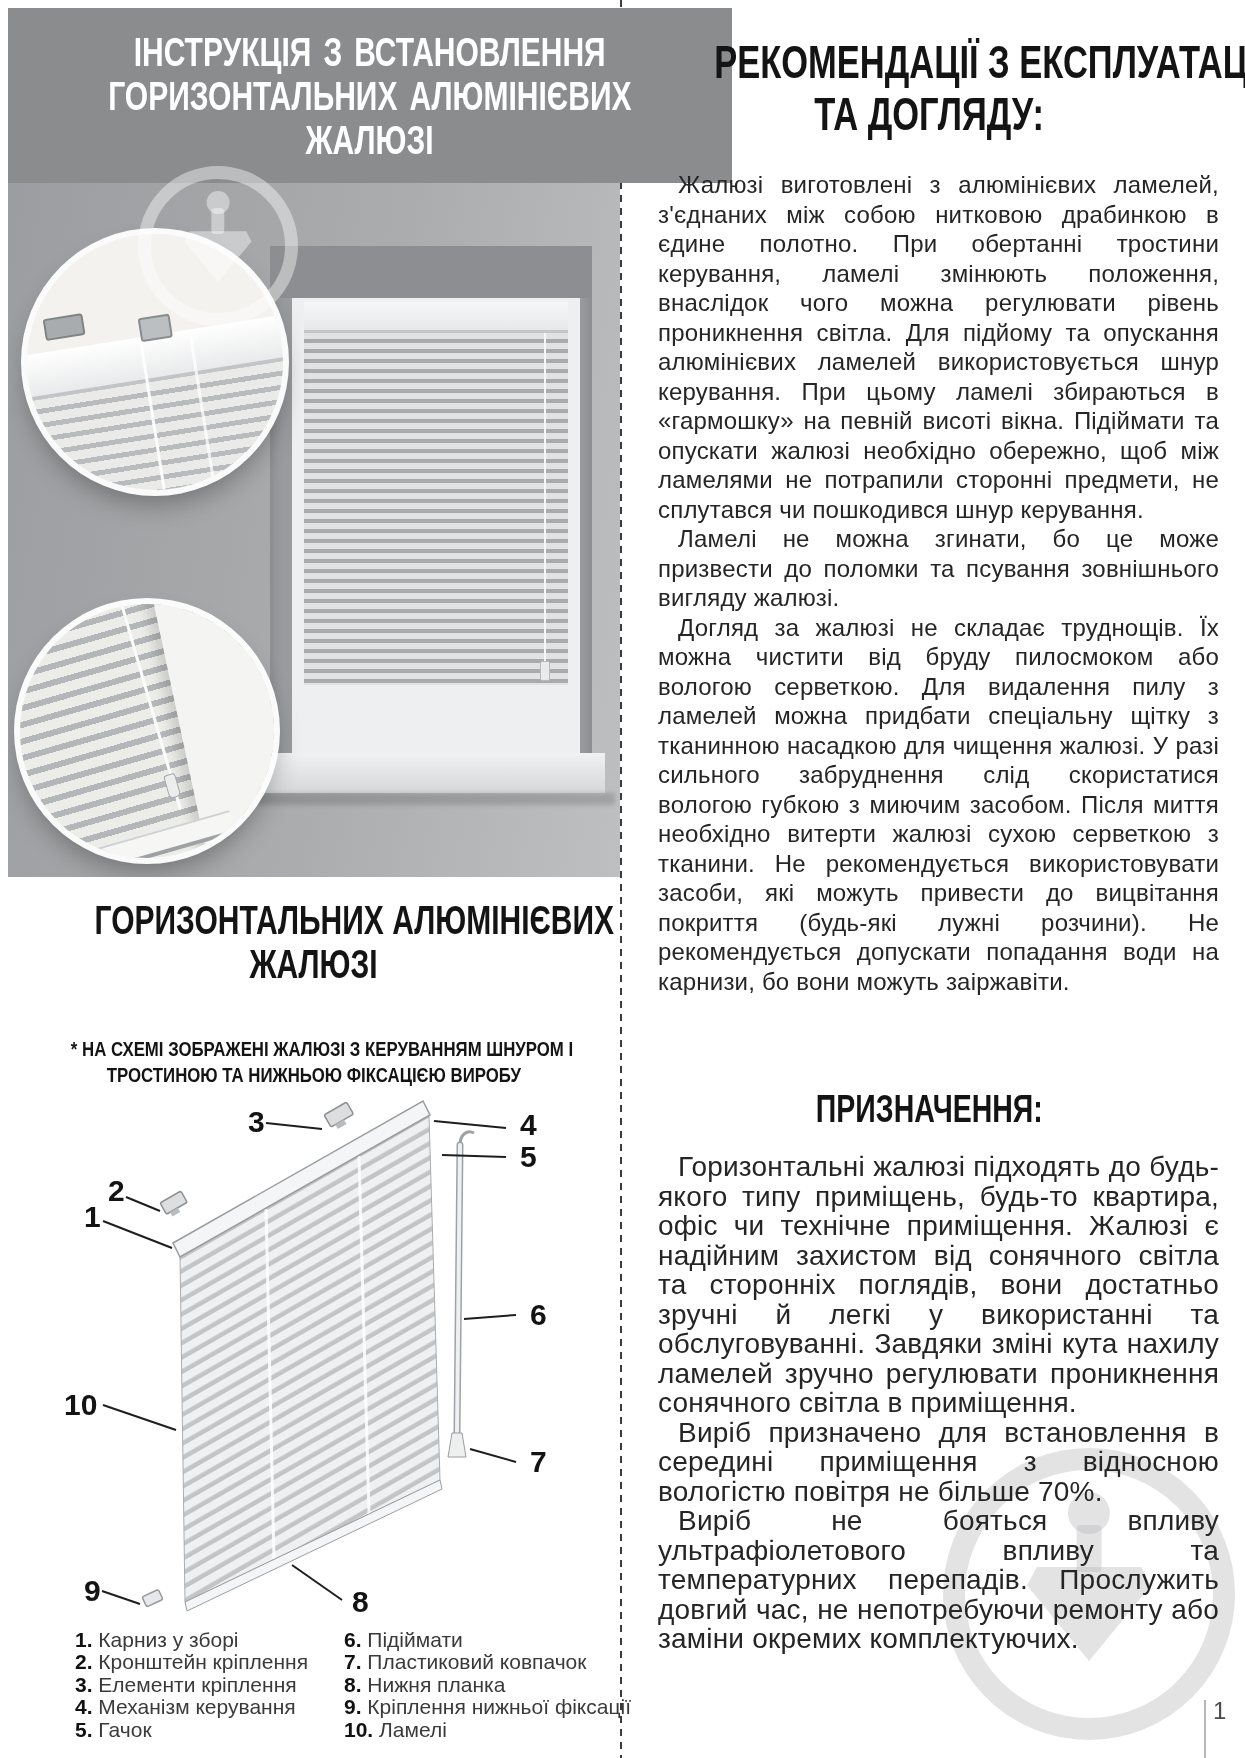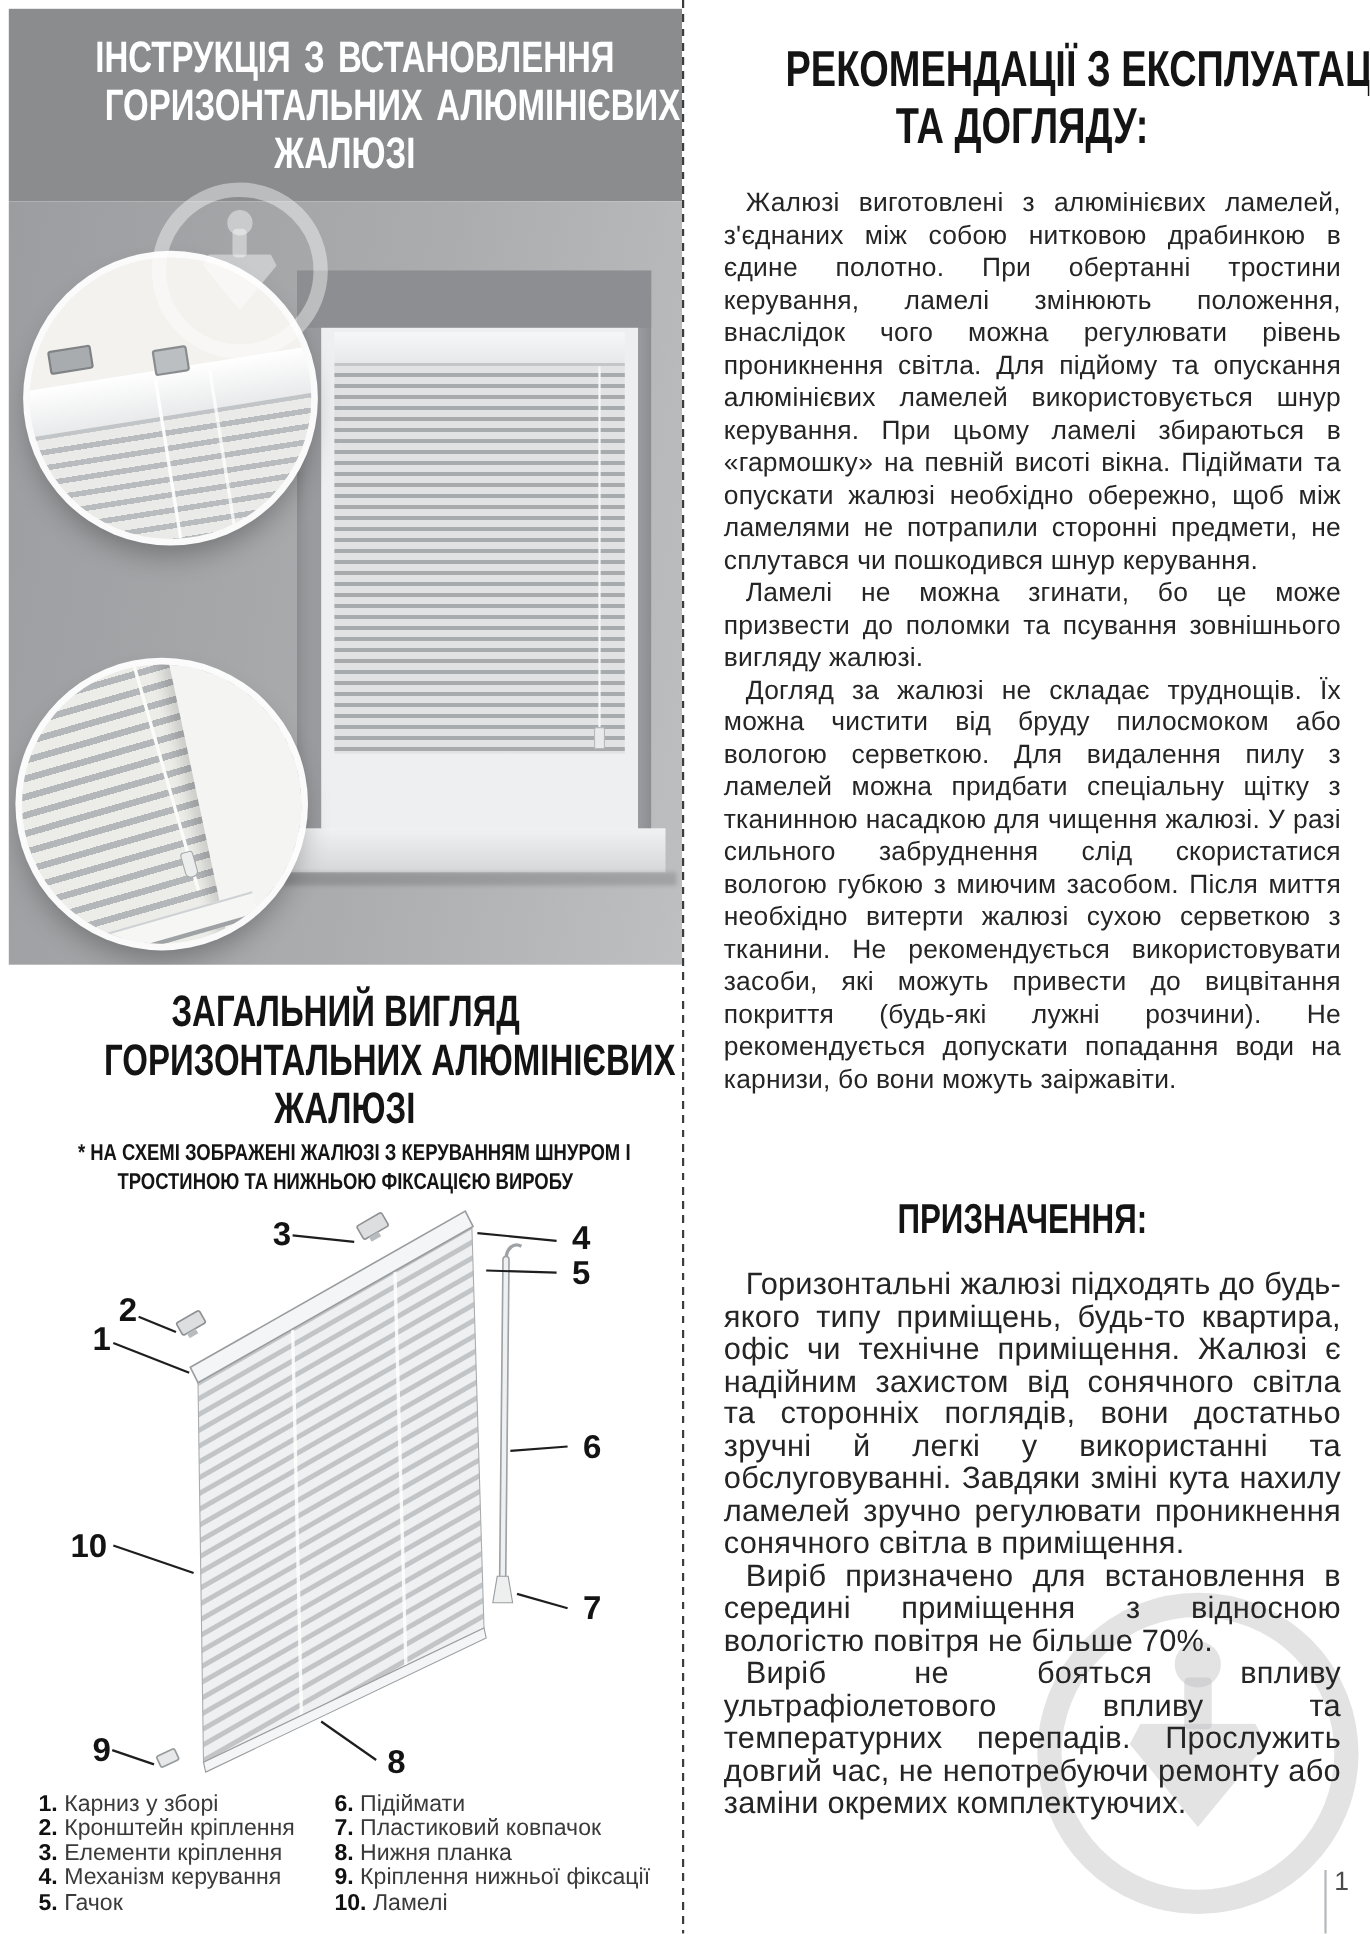--- a/index.html
+++ b/index.html
@@ -5,21 +5,21 @@
   html,body{margin:0;padding:0;background:#ffffff;}
   #page{position:relative;width:1245px;height:1758px;background:#fff;overflow:hidden;
         font-family:"Liberation Sans",sans-serif;color:#2a2a2a;}
   
   #divider{position:absolute;left:620px;top:0;width:2px;height:1758px;
     background:repeating-linear-gradient(180deg,#3c3c3c 0 7px,transparent 7px 13px);}
   
   .hline{text-align:center;white-space:nowrap;}
   .cond{display:inline-block;transform:scaleX(.75);transform-origin:center;font-weight:700;letter-spacing:0;}
   
-  #hdr{position:absolute;left:8px;top:8px;width:612px;height:175px;background:#8a8c8e;
+  #hdr{position:absolute;left:8px;top:8px;width:724px;height:175px;background:#8a8c8e;
        display:flex;flex-direction:column;justify-content:center;color:#fff;}
   #hdr .hline{font-size:40px;line-height:44px;word-spacing:5px;}
   
   #photo{position:absolute;left:8px;top:183px;width:612px;height:694px;overflow:hidden;
          background:linear-gradient(100deg,#9b9da0 0%,#aaacae 55%,#bdbfc1 100%);}
   .recess{position:absolute;left:262px;top:63px;width:322px;height:527px;background:#999b9e;
           box-shadow:inset 0 10px 14px rgba(0,0,0,.18);}
   .lintel{position:absolute;left:262px;top:63px;width:322px;height:52px;background:#8c8e91;}
   .frame{position:absolute;left:284px;top:115px;width:288px;height:465px;background:#edeff0;}
   .headrail{position:absolute;left:296px;top:119px;width:264px;height:28px;
@@ -72,21 +72,21 @@
   #ovnote .hline{font-size:21px;line-height:26px;}
   #ovnote .cond{transform:scaleX(.8);}
   
   #diagram{position:absolute;left:8px;top:1085px;width:612px;height:545px;}
   #diagram text{font-family:"Liberation Sans",sans-serif;font-weight:700;font-size:30px;fill:#131313;}
   
   #legend{position:absolute;left:8px;top:1629px;width:612px;font-size:21px;line-height:22.4px;color:#3a3a3a;}
   .lcol{position:absolute;top:0;}
   .lcol.one{left:27px;}
   .lcol.two{left:296px;}
-  .litem{white-space:nowrap;}
+  .litem{white-space:nowrap;margin-left:40px;}
   .lnum{font-weight:700;color:#111;}
   
   #caretitle{position:absolute;left:622px;top:36px;width:615px;color:#141414;}
   #caretitle .hline{font-size:46px;line-height:52px;}
   #carebody{position:absolute;left:658px;top:170px;width:561px;font-size:24px;line-height:29.5px;
             text-align:justify;color:#252525;}
   #carebody p,#purposebody p{margin:0;text-indent:20px;letter-spacing:.2px;}
   #purposetitle{position:absolute;left:622px;top:1083px;width:615px;color:#141414;}
   #purposetitle .hline{font-size:38px;line-height:52px;}
   #purposebody{position:absolute;left:658px;top:1152px;width:561px;font-size:28px;line-height:29.5px;
@@ -147,21 +147,20 @@
     <div class="stem"></div>
     <div class="blade"></div>
   </div>
   <div id="wm2" class="wm">
     <div class="ball"></div>
     <div class="stem"></div>
     <div class="blade"></div>
   </div>
 
   <div id="ovtitle">
-    <div class="hline"><span class="cond">ЗАГАЛЬНИЙ ВИГЛЯД</span></div>
     <div class="hline"><span class="cond">ГОРИЗОНТАЛЬНИХ АЛЮМІНІЄВИХ</span></div>
     <div class="hline"><span class="cond">ЖАЛЮЗІ</span></div>
   </div>
   <div id="ovnote">
     <div class="hline"><span class="cond">* НА СХЕМІ ЗОБРАЖЕНІ ЖАЛЮЗІ З КЕРУВАННЯМ ШНУРОМ І</span></div>
     <div class="hline"><span class="cond">ТРОСТИНОЮ ТА НИЖНЬОЮ ФІКСАЦІЄЮ ВИРОБУ</span></div>
   </div>
 
   <svg id="diagram" viewBox="0 0 612 545">
     <defs>

